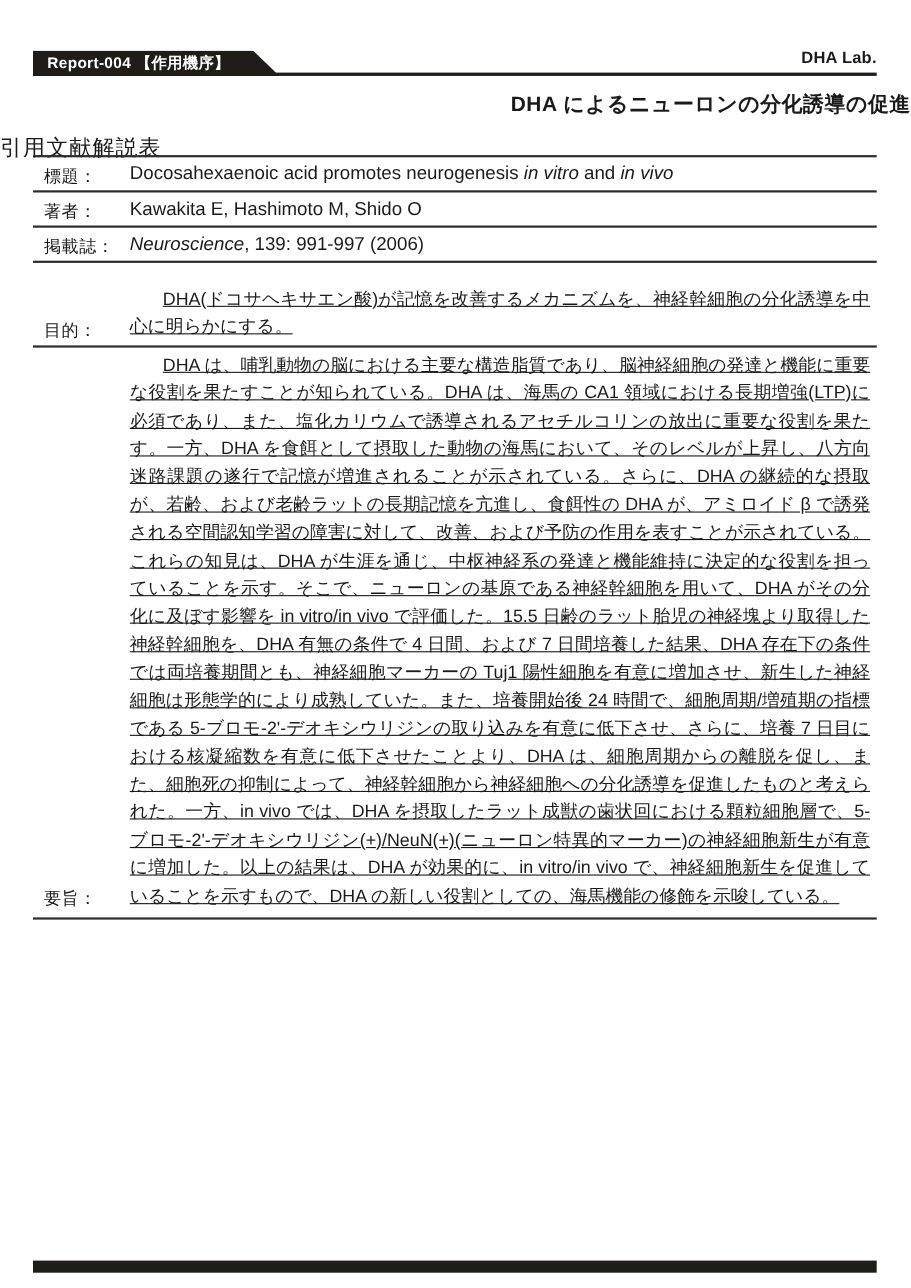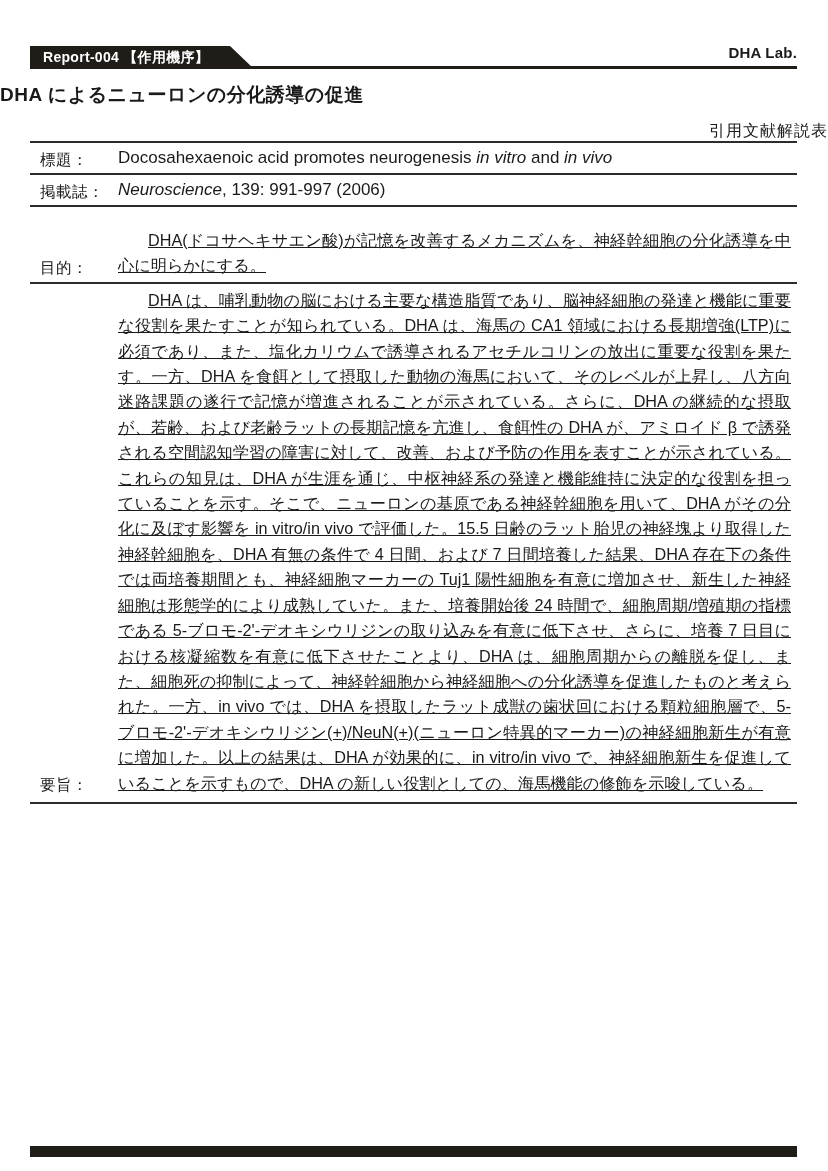--- a/index.html
+++ b/index.html
@@ -28,26 +28,26 @@
     color:#ffffff;font-weight:bold;font-size:14px;line-height:23px;
     padding-left:13px;box-sizing:border-box;
     letter-spacing:.3px;white-space:nowrap;
   }
   .header-rule{
     position:absolute;left:30px;top:66px;
     width:767px;height:3px;background:var(--color-bar);
   }
   .title{
     position:absolute;left:0;top:82px;width:100%;
-    margin:0;text-align:left;
+    margin:0;text-align:right;
     font-size:19px;font-weight:bold;letter-spacing:.5px;
   }
   .subtitle{
     position:absolute;left:0;top:121px;width:100%;
-    text-align:right;font-size:16px;letter-spacing:1px;
+    text-align:left;font-size:20px;letter-spacing:1px;
   }
   .ref-table{
     position:absolute;left:30px;top:141px;width:767px;
     border-top:2px solid var(--color-rule);
     border-bottom:2px solid var(--color-rule);
     box-sizing:border-box;
   }
   .row{display:flex;align-items:flex-end;padding:1px 0 2px 0;}
   .row + .row{border-top:2px solid var(--color-rule);}
   .row-label{
@@ -84,20 +84,24 @@
 
   <div class="subtitle">引用文献解説表</div>
 
   <div class="ref-table">
 
     <div class="row row-title">
       <div class="row-label">標題：</div>
       <div class="row-value latin"><span>Docosahexaenoic acid promotes neurogenesis </span><i>in vitro</i><span> and </span><i>in vivo</i></div>
     </div>
 
+    <div class="row row-authors">
+      <div class="row-label">著者：</div>
+      <div class="row-value latin">Kawakita E, Hashimoto M, Shido O</div>
+    </div>
 
     <div class="row row-journal">
       <div class="row-label">掲載誌：</div>
       <div class="row-value latin"><i>Neuroscience</i><span>, 139: 991-997 (2006)</span></div>
     </div>
 
     <div class="row row-purpose">
       <div class="row-label">目的：</div>
       <div class="row-value jp indent">DHA(ドコサヘキサエン酸)が記憶を改善するメカニズムを、神経幹細胞の分化誘導を中心に明らかにする。</div>
     </div>

